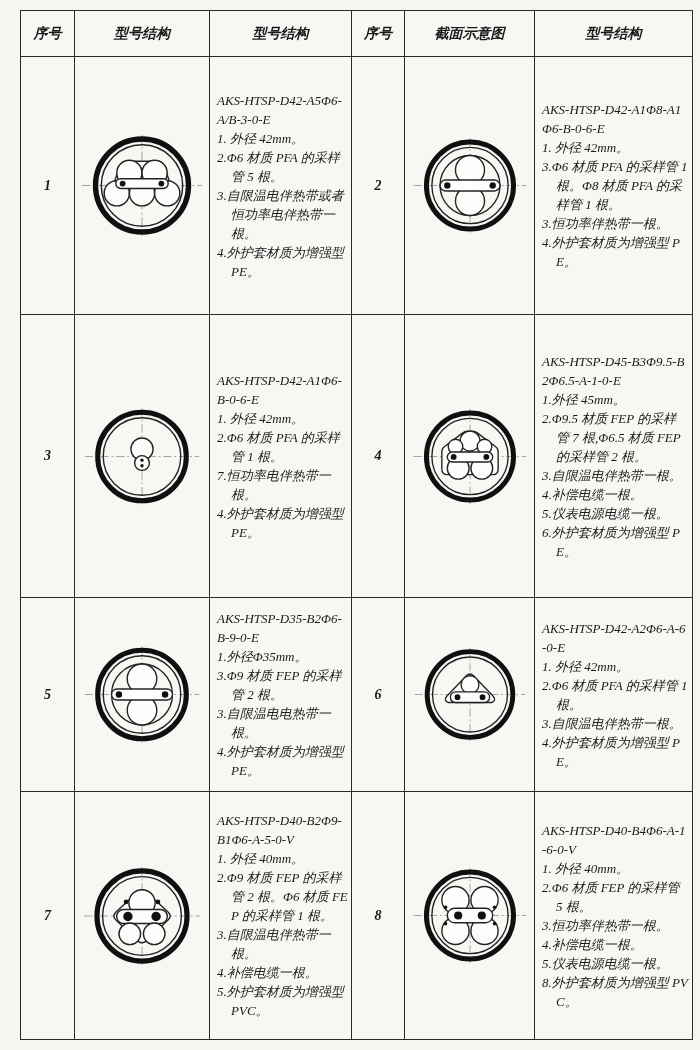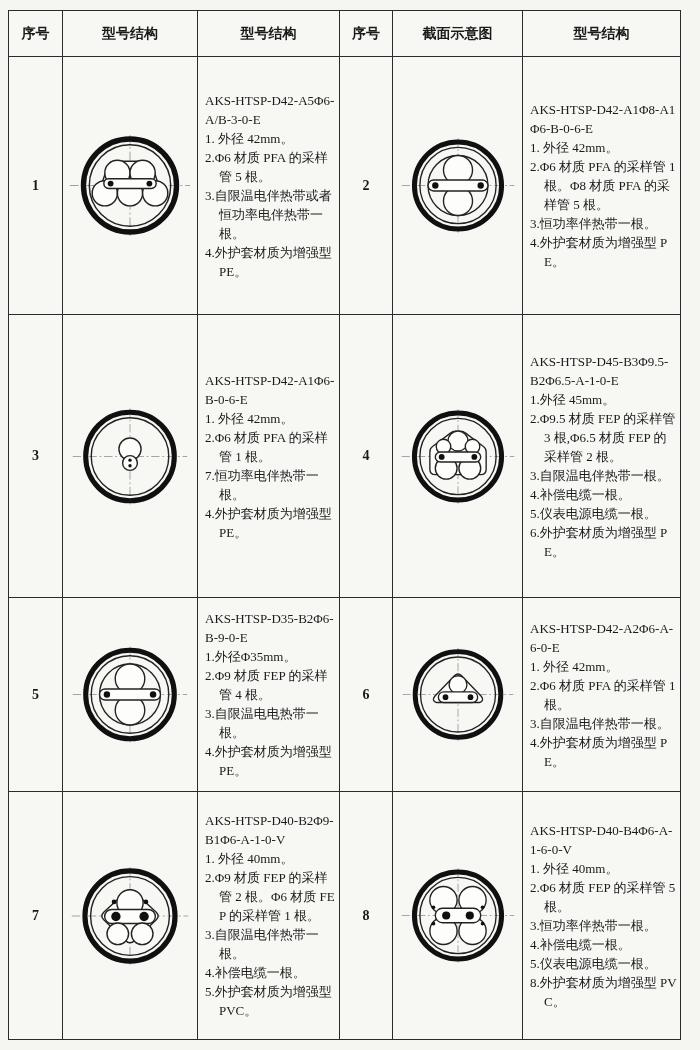--- a/index.html
+++ b/index.html
@@ -3,21 +3,21 @@
 <meta charset="utf-8">
 <style>
   html,body{margin:0;padding:0;}
   body{
     width:700px;height:1050px;
     background:#f5f5f2;
     font-family:"Liberation Serif","DejaVu Serif",serif;
     color:#1a1a1a;
     position:relative;
   }
-  .sheet{position:absolute;left:8px;top:10px;}
+  .sheet{position:absolute;left:20px;top:10px;font-style:italic;}
   table.spec-table{
     border-collapse:collapse;
     table-layout:fixed;
     width:672px;
     background:#f7f7f4;
   }
   th,td{border:1px solid #2b2b2b;vertical-align:middle;overflow:hidden;}
   th{
     font-size:14px;font-weight:bold;text-align:center;
     height:45px;padding:0 2px;
@@ -107,21 +107,21 @@
           <circle class="thin fw" cx="65" cy="72" r="16"></circle>
           <rect class="thin fw" x="32" y="49" width="66" height="12" rx="6"></rect>
           <circle class="dot" cx="40" cy="55" r="3.5"></circle>
           <circle class="dot" cx="90" cy="55" r="3.5"></circle>
         </svg>
       </td>
       <td class="spec-cell">
         <div class="model-code">AKS-HTSP-D42-A1Φ8-A1Φ6-B-0-6-E</div>
         <div class="spec-list">
               <div class="spec-line">1. 外径 42mm。</div>
-              <div class="spec-line">2.Φ6 材质 PFA 的采样管 1 根。Φ8 材质 PFA 的采样管 5 根。</div>
+              <div class="spec-line">3.Φ6 材质 PFA 的采样管 1 根。Φ8 材质 PFA 的采样管 1 根。</div>
               <div class="spec-line">3.恒功率伴热带一根。</div>
               <div class="spec-line">4.外护套材质为增强型 PE。</div>
             </div>
       </td>
     </tr>
 
     <tr class="row-2">
       <td class="num-cell">3</td>
       <td class="diagram-cell">
         <svg class="cable" width="120" height="107" viewBox="0 0 130 110">
@@ -159,21 +159,21 @@
           <circle class="thin fw" cx="78" cy="68" r="12"></circle>
           <rect class="thin fw" x="40" y="50" width="50" height="11" rx="5.5"></rect>
           <circle class="dot" cx="47" cy="55.5" r="3.2"></circle>
           <circle class="dot" cx="83" cy="55.5" r="3.2"></circle>
         </svg>
       </td>
       <td class="spec-cell">
         <div class="model-code">AKS-HTSP-D45-B3Φ9.5-B2Φ6.5-A-1-0-E</div>
         <div class="spec-list">
               <div class="spec-line">1.外径 45mm。</div>
-              <div class="spec-line">2.Φ9.5 材质 FEP 的采样管 3 根,Φ6.5 材质 FEP 的采样管 2 根。</div>
+              <div class="spec-line">2.Φ9.5 材质 FEP 的采样管 7 根,Φ6.5 材质 FEP 的采样管 2 根。</div>
               <div class="spec-line">3.自限温电伴热带一根。</div>
               <div class="spec-line">4.补偿电缆一根。</div>
               <div class="spec-line">5.仪表电源电缆一根。</div>
               <div class="spec-line">6.外护套材质为增强型 PE。</div>
             </div>
       </td>
     </tr>
 
     <tr class="row-3">
       <td class="num-cell">5</td>
@@ -188,21 +188,21 @@
           <circle class="thin fw" cx="65" cy="72" r="16"></circle>
           <rect class="thin fw" x="32" y="49" width="66" height="12" rx="6"></rect>
           <circle class="dot" cx="40" cy="55" r="3.5"></circle>
           <circle class="dot" cx="90" cy="55" r="3.5"></circle>
         </svg>
       </td>
       <td class="spec-cell">
         <div class="model-code">AKS-HTSP-D35-B2Φ6-B-9-0-E</div>
         <div class="spec-list">
               <div class="spec-line">1.外径Φ35mm。</div>
-              <div class="spec-line">2.Φ9 材质 FEP 的采样管 4 根。</div>
+              <div class="spec-line">3.Φ9 材质 FEP 的采样管 2 根。</div>
               <div class="spec-line">3.自限温电电热带一根。</div>
               <div class="spec-line">4.外护套材质为增强型 PE。</div>
             </div>
       </td>
       <td class="num-cell">6</td>
       <td class="diagram-cell">
         <svg class="cable" width="116" height="103" viewBox="0 0 130 110">
           <line class="ch" x1="3" y1="55" x2="127" y2="55"></line>
           <line class="ch" x1="65" y1="3" x2="65" y2="107"></line>
           <circle class="thick" cx="65" cy="55" r="48"></circle>
@@ -238,21 +238,21 @@
           <circle class="dot" cx="48" cy="40" r="2.5"></circle>
           <circle class="dot" cx="82" cy="40" r="2.5"></circle>
           <rect class="thin fw" x="38" y="48" width="54" height="15" rx="7.5"></rect>
           <circle class="thin fw" cx="52" cy="74" r="11.5"></circle>
           <circle class="thin fw" cx="78" cy="74" r="11.5"></circle>
           <circle class="dot" cx="50" cy="55.5" r="5"></circle>
           <circle class="dot" cx="80" cy="55.5" r="5"></circle>
         </svg>
       </td>
       <td class="spec-cell">
-        <div class="model-code">AKS-HTSP-D40-B2Φ9-B1Φ6-A-1-0-V</div>
+        <div class="model-code">AKS-HTSP-D40-B2Φ9-B1Φ6-A-5-0-V</div>
         <div class="spec-list">
               <div class="spec-line">1. 外径 40mm。</div>
               <div class="spec-line">2.Φ9 材质 FEP 的采样管 2 根。Φ6 材质 FEP 的采样管 1 根。</div>
               <div class="spec-line">3.自限温电伴热带一根。</div>
               <div class="spec-line">4.补偿电缆一根。</div>
               <div class="spec-line">5.外护套材质为增强型 PVC。</div>
             </div>
       </td>
       <td class="num-cell">8</td>
       <td class="diagram-cell">

